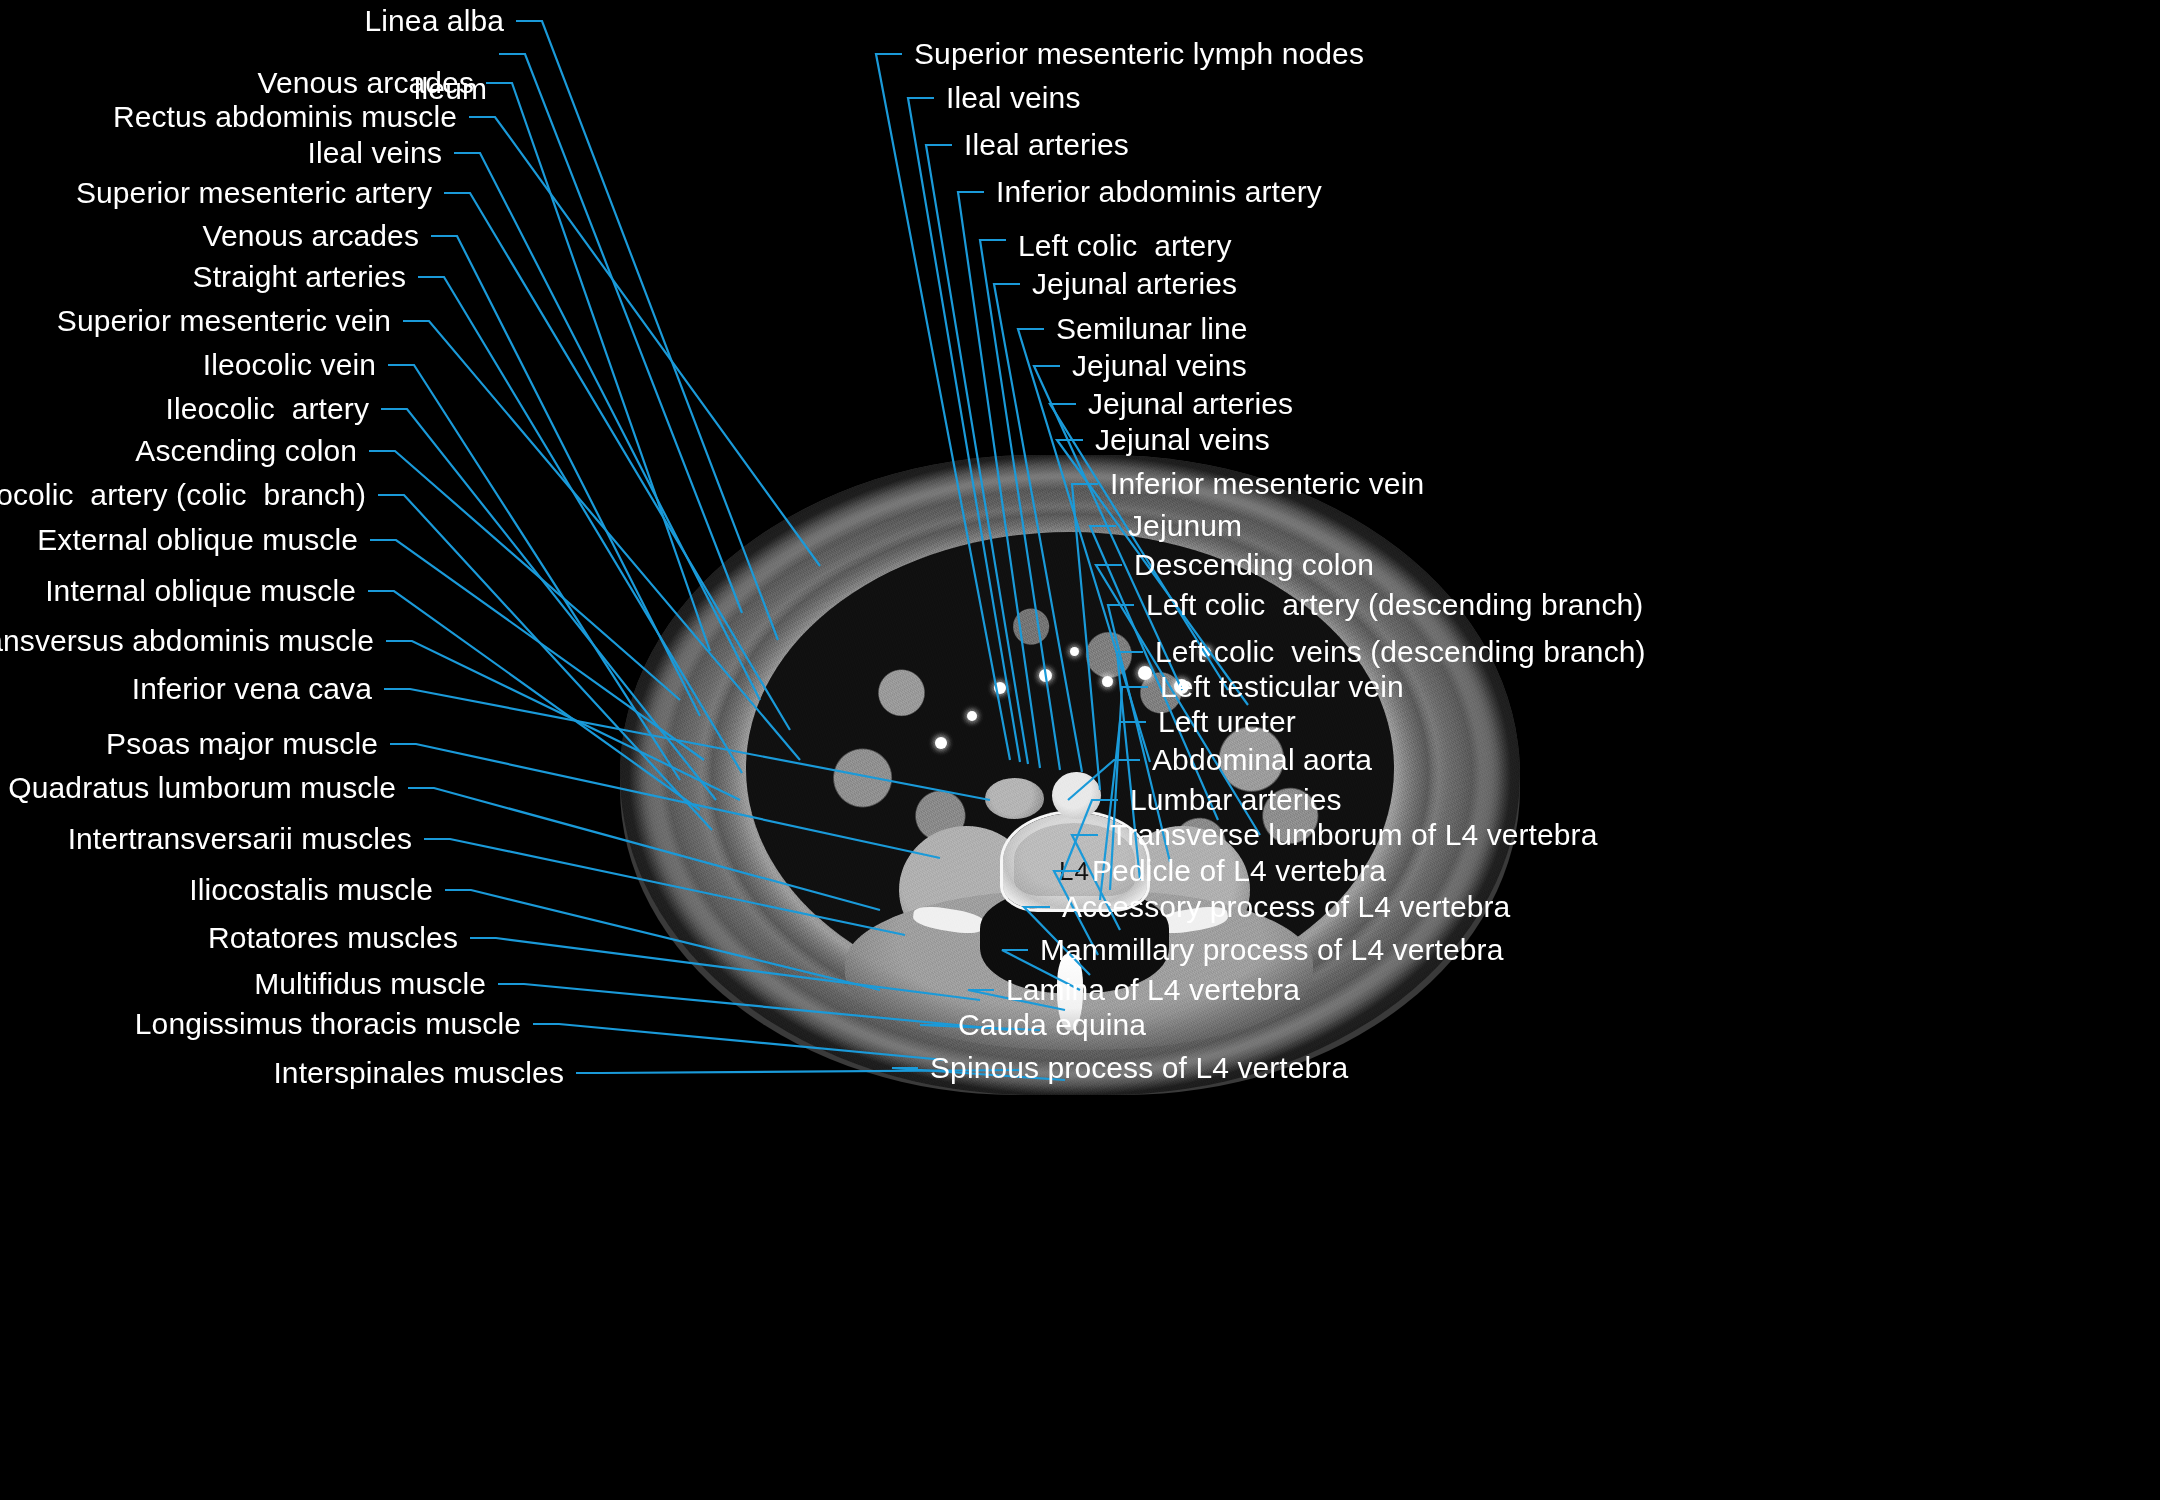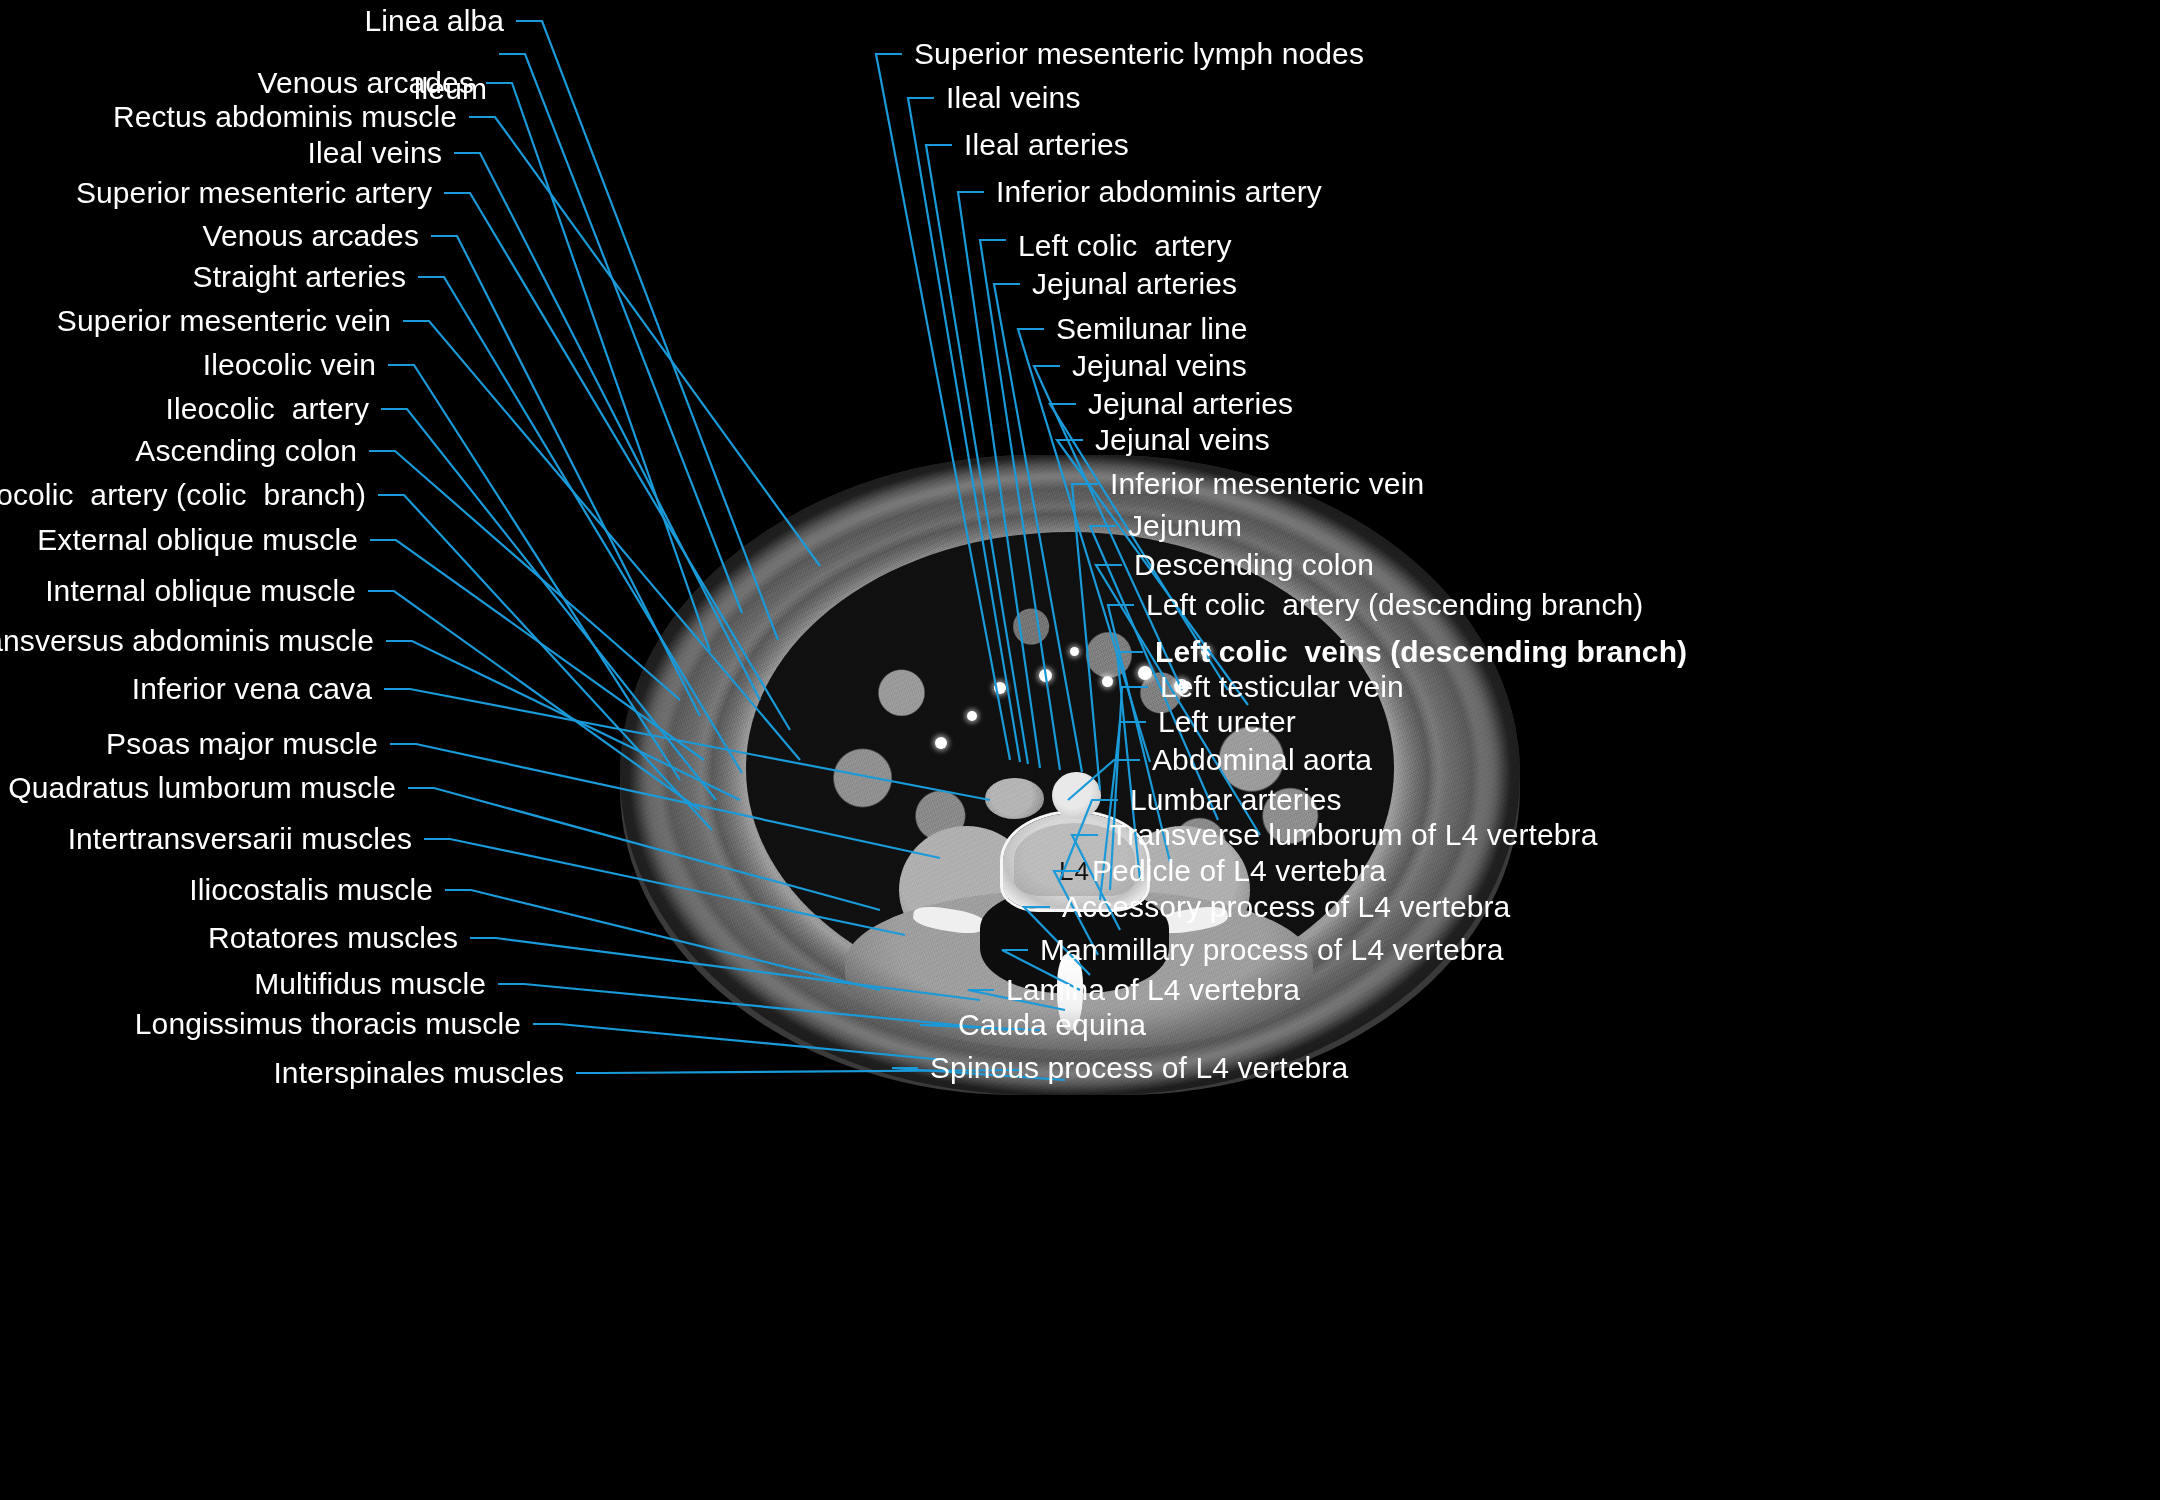--- a/index.html
+++ b/index.html
@@ -269,21 +269,21 @@
       <div class="lbl l" style="left: 1018px; top: 240px; margin-top: 6px;">Left colic  artery</div>
       <div class="lbl l" style="left: 1032px; top: 284px;">Jejunal arteries</div>
       <div class="lbl l" style="left: 1056px; top: 329px;">Semilunar line</div>
       <div class="lbl l" style="left: 1072px; top: 366px;">Jejunal veins</div>
       <div class="lbl l" style="left: 1088px; top: 404px;">Jejunal arteries</div>
       <div class="lbl l" style="left: 1095px; top: 440px;">Jejunal veins</div>
       <div class="lbl l" style="left: 1110px; top: 484px;">Inferior mesenteric vein</div>
       <div class="lbl l" style="left: 1128px; top: 526px;">Jejunum</div>
       <div class="lbl l" style="left: 1134px; top: 565px;">Descending colon</div>
       <div class="lbl l" style="left: 1146px; top: 605px;">Left colic  artery (descending branch)</div>
-      <div class="lbl l" style="left: 1155px; top: 652px; font-weight: bold;">Left colic  veins (descending branch)</div>
+      <div class="lbl l" style="left: 1155px; top: 652px;">Left colic  veins (descending branch)</div>
       <div class="lbl l" style="left: 1160px; top: 687px;">Left testicular vein</div>
       <div class="lbl l" style="left: 1158px; top: 722px;">Left ureter</div>
       <div class="lbl l" style="left: 1152px; top: 760px;">Abdominal aorta</div>
       <div class="lbl l" style="left: 1130px; top: 800px;">Lumbar arteries</div>
       <div class="lbl l" style="left: 1110px; top: 835px;">Transverse lumborum of L4 vertebra</div>
       <div class="lbl l" style="left: 1092px; top: 871px;">Pedicle of L4 vertebra</div>
       <div class="lbl l" style="left: 1062px; top: 907px;">Accessory process of L4 vertebra</div>
       <div class="lbl l" style="left: 1040px; top: 950px;">Mammillary process of L4 vertebra</div>
       <div class="lbl l" style="left: 1006px; top: 990px;">Lamina of L4 vertebra</div>
       <div class="lbl l" style="left: 958px; top: 1025px;">Cauda equina</div>

